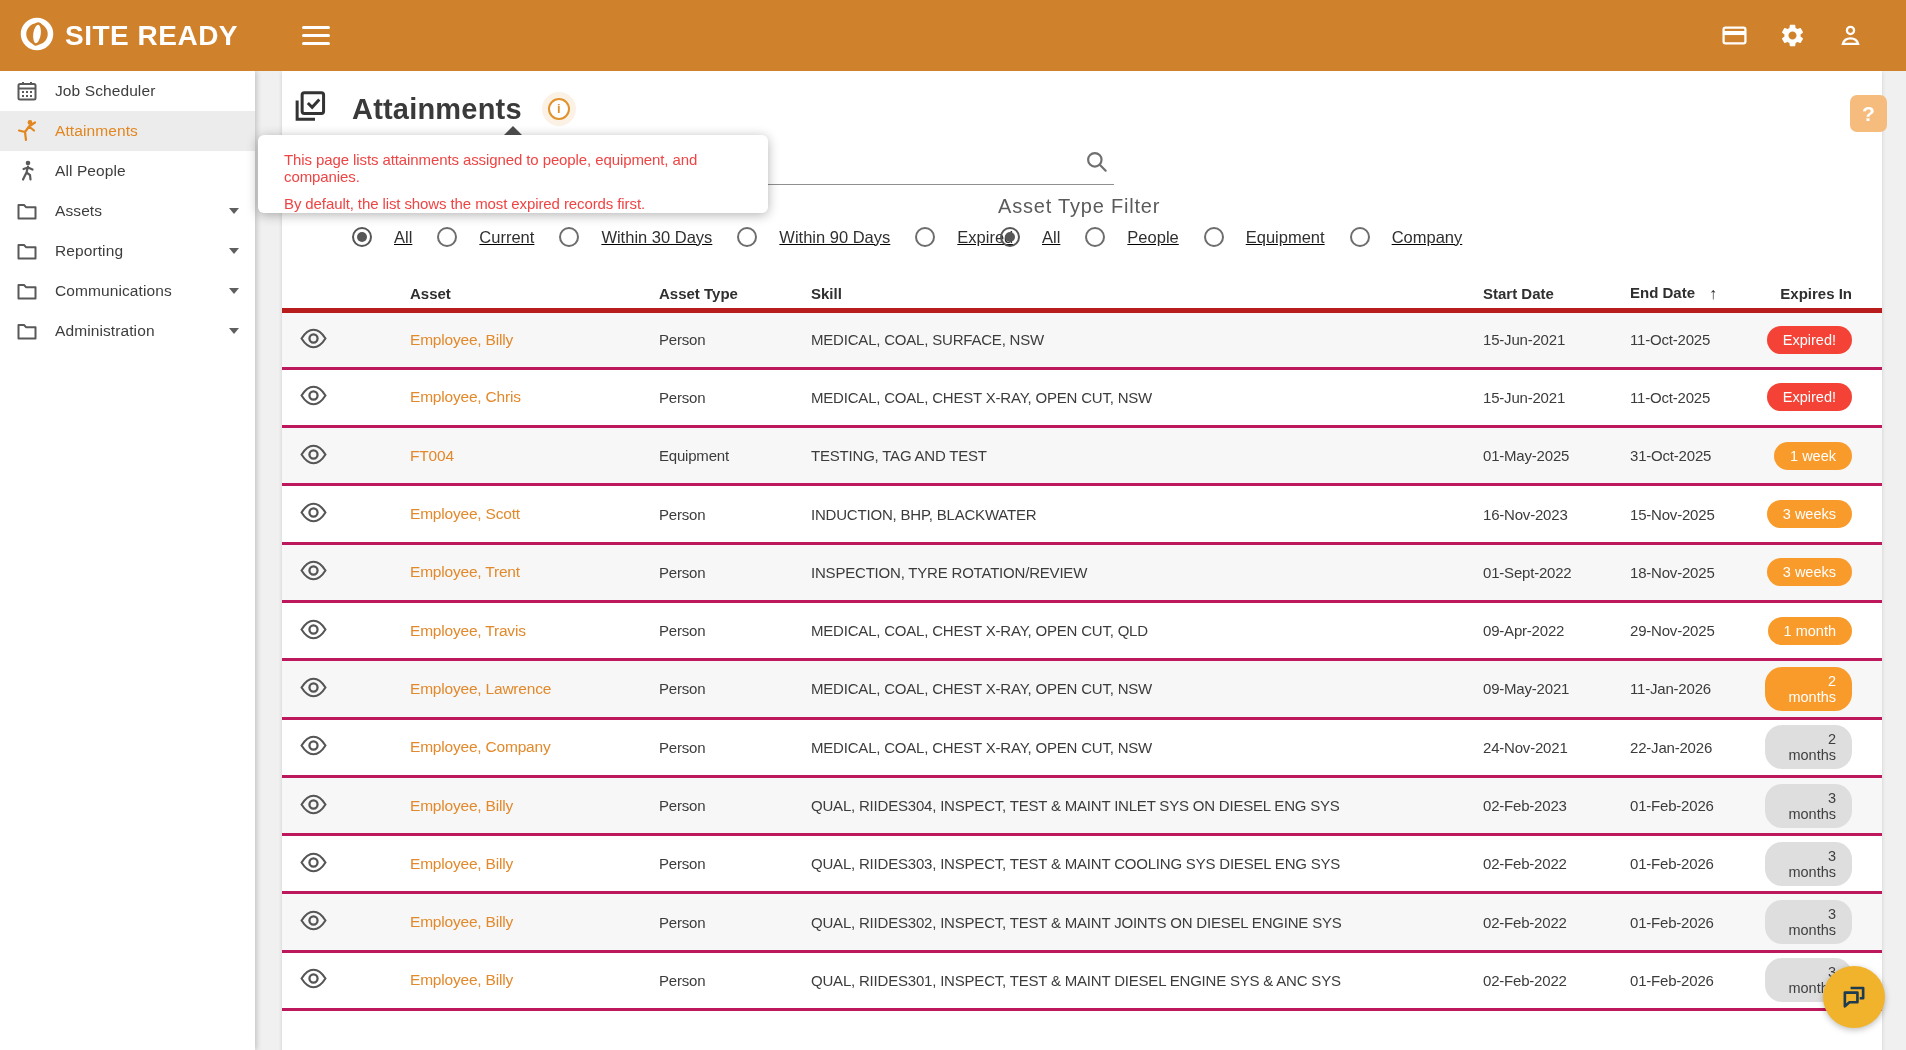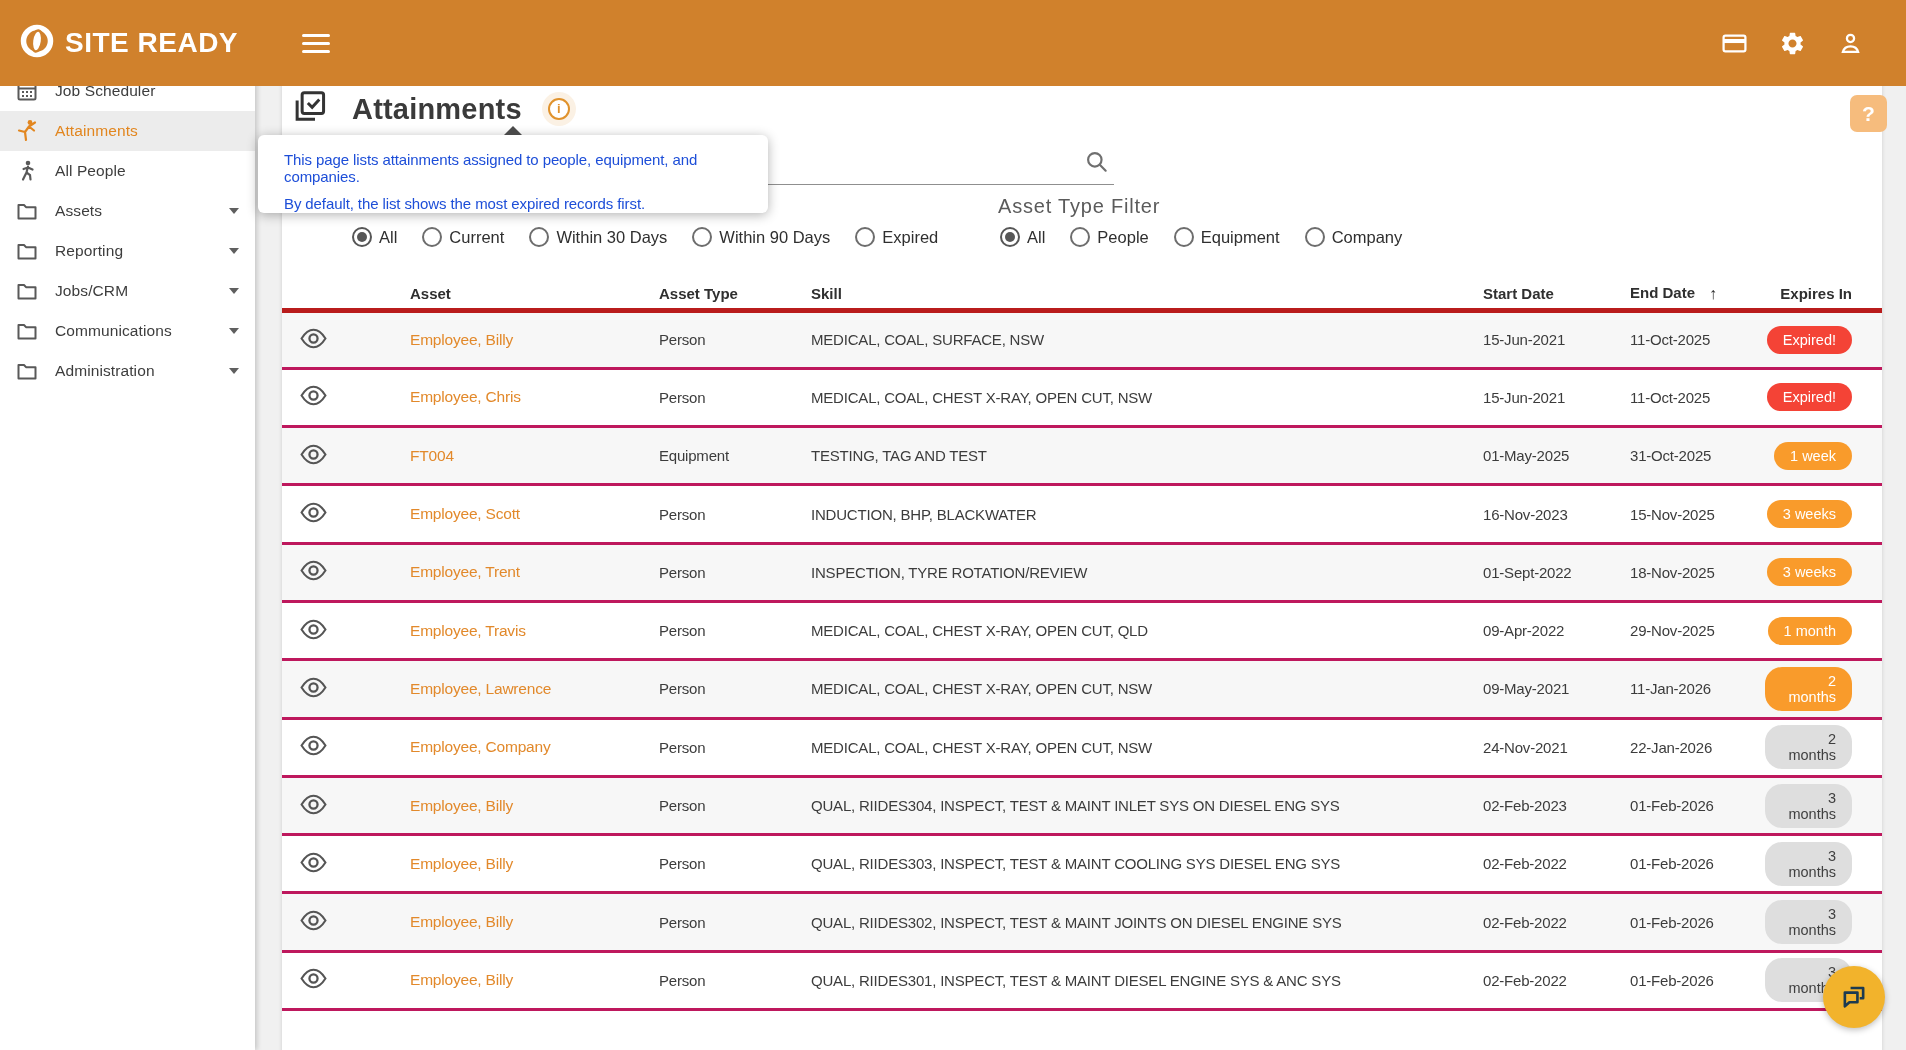--- a/index.html
+++ b/index.html
@@ -1,20 +1,20 @@
 <!DOCTYPE html>
 <html><head>
 <meta charset="utf-8">
 <style>
   * { margin:0; padding:0; box-sizing:border-box; }
   html,body { width:1906px; height:1050px; overflow:hidden; background:#f0f0f0;
     font-family:"Liberation Sans","DejaVu Sans",sans-serif; }
 
   
-  .topbar { position:absolute; left:0; top:0; width:1906px; height:86px; background:#d0812c;
+  .topbar { position:absolute; left:0; top:0; width:1906px; height:71px; background:#d0812c;
     display:flex; align-items:center; z-index:50; }
   .brand { display:flex; align-items:center; gap:9px; padding-left:18px; }
   .brand-text { color:#fff; font-size:28px; font-weight:bold; letter-spacing:.5px; }
   .hamburger { margin-left:64px; width:30px; height:24px; display:flex; flex-direction:column;
     justify-content:center; gap:5px; background:none; border:none; cursor:pointer; }
   .hamburger span { display:block; height:3px; width:28px; background:#fff; border-radius:2px; }
   .topbar-right { margin-left:auto; display:flex; align-items:center; gap:30px; padding-right:42px; }
   .topbar-iconbtn { background:none; border:none; width:28px; height:28px; cursor:pointer;
     display:flex; align-items:center; justify-content:center; }
 
@@ -43,28 +43,28 @@
   .help-btn { position:absolute; left:1568px; top:24px; width:37px; height:37px; border:none;
     border-radius:7px; background:#f6bc7d; color:#fff; font-size:21px; font-weight:bold; cursor:pointer; }
 
   .search-line { position:absolute; left:2px; top:113px; width:830px; border-bottom:1px solid #8f8f8f; }
   .search-icon { position:absolute; left:802px; top:78px; width:26px; height:26px; cursor:pointer; }
 
   .tooltip { position:absolute; left:-24px; top:64px; width:510px; height:78px; background:#fff;
     border-radius:6px; box-shadow:0 2px 12px rgba(0,0,0,.3); z-index:30; padding:16px 0 0 26px; }
   .tooltip::before { content:""; position:absolute; top:-9px; left:246px; width:0; height:0;
     border-left:9px solid transparent; border-right:9px solid transparent; border-bottom:9px solid #4a4a4a; }
-  .tooltip p { font-size:15px; color:#1d4ed8; margin-bottom:10px; letter-spacing:-.1px; }
+  .tooltip p { font-size:15px; color:#ef4444; margin-bottom:10px; letter-spacing:-.1px; }
 
   .atf-label { position:absolute; left:716px; top:124px; font-size:20px; color:#5b5b5b; letter-spacing:.8px; }
 
   .radio-row { position:absolute; top:156px; display:flex; align-items:center; gap:25px; }
   .radio-row.expiry { left:70px; }
   .radio-row.assettype { left:718px; }
-  .radio { display:flex; align-items:center; gap:7px; cursor:pointer; }
+  .radio { display:flex; align-items:center; gap:22px; cursor:pointer;text-decoration:underline; }
   .radio-circle { width:20px; height:20px; border-radius:50%; border:2px solid #6d6d6d; position:relative; flex:0 0 20px; }
   .radio.selected .radio-circle { border-color:#565656; }
   .radio.selected .radio-circle::after { content:""; position:absolute; left:3px; top:3px; width:10px;
     height:10px; border-radius:50%; background:#565656; }
   .radio-label { font-size:16.5px; color:#2f2f2f; }
 
   
   table { position:absolute; left:0; top:208px; width:1600px; border-collapse:collapse; table-layout:fixed; }
   col.c-eye{width:128px} col.c-asset{width:249px} col.c-type{width:152px} col.c-skill{width:672px}
   col.c-start{width:147px} col.c-end{width:135px} col.c-exp{width:117px}
@@ -181,29 +181,20 @@
   <div class="side-item">
     <span class="side-icon">
           <svg width="24" height="24" viewBox="0 0 24 24" fill="none" stroke="#595959" stroke-width="2" stroke-linejoin="round">
             <path d="M3.5 6h5.5l2 2.2h9.5V19.5h-17z"></path>
           </svg>
         </span>
     <span class="side-label">Reporting</span>
   <span class="side-caret"></span>
       </div>
 
-  <div class="side-item">
-    <span class="side-icon">
-          <svg width="24" height="24" viewBox="0 0 24 24" fill="none" stroke="#595959" stroke-width="2" stroke-linejoin="round">
-            <path d="M3.5 6h5.5l2 2.2h9.5V19.5h-17z"></path>
-          </svg>
-        </span>
-    <span class="side-label">Jobs/CRM</span>
-  <span class="side-caret"></span>
-      </div>
 
   <div class="side-item">
     <span class="side-icon">
           <svg width="24" height="24" viewBox="0 0 24 24" fill="none" stroke="#595959" stroke-width="2" stroke-linejoin="round">
             <path d="M3.5 6h5.5l2 2.2h9.5V19.5h-17z"></path>
           </svg>
         </span>
     <span class="side-label">Communications</span>
   <span class="side-caret"></span>
       </div>

